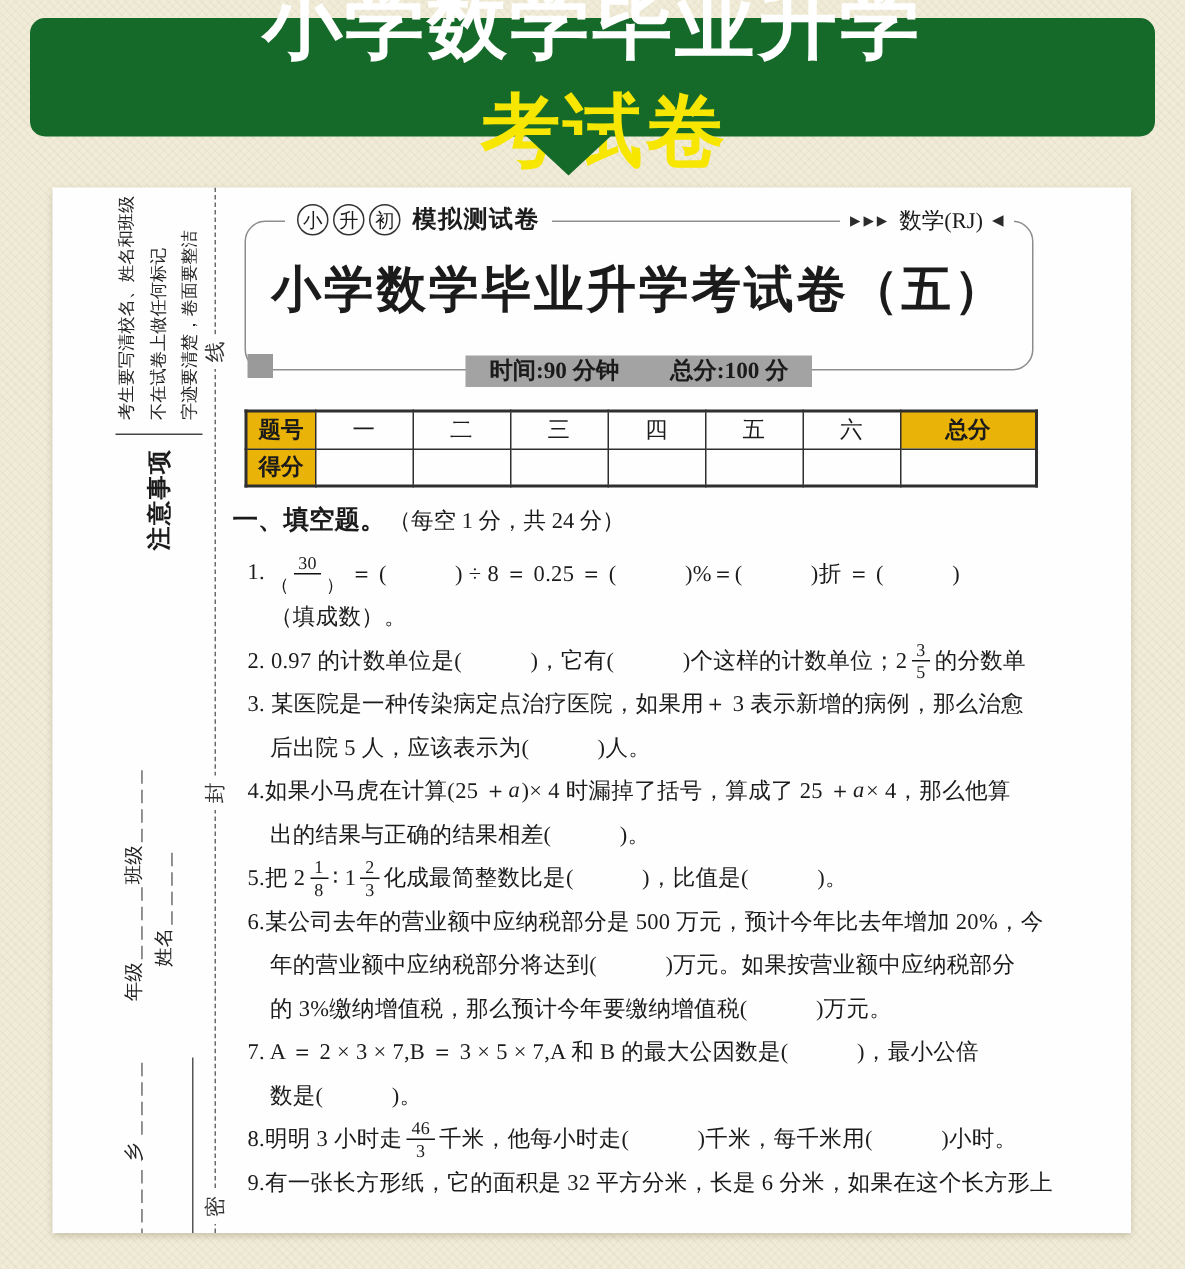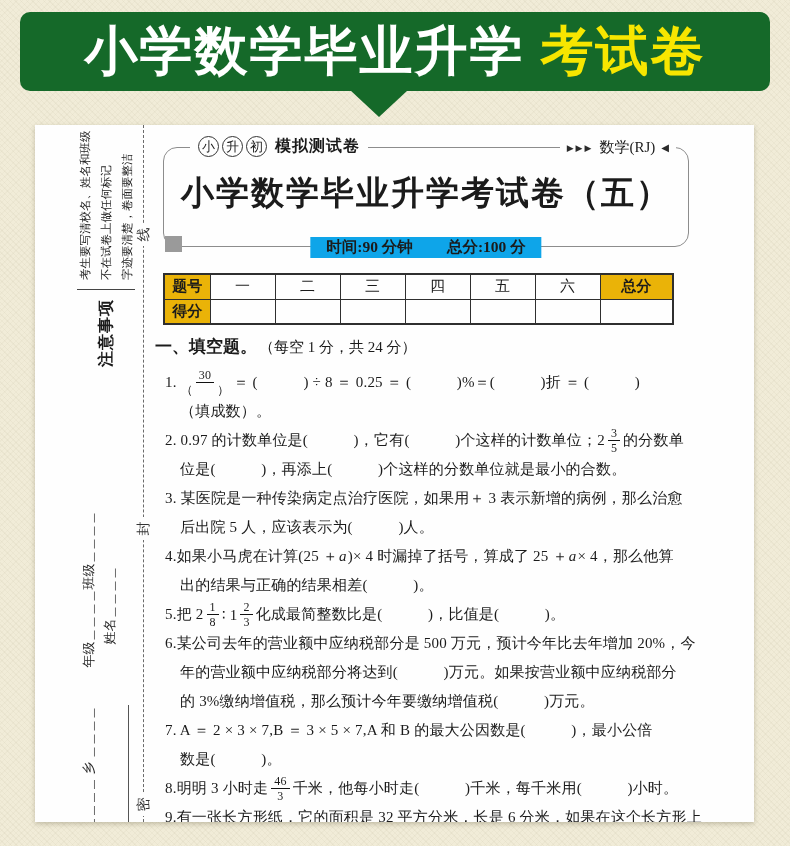--- a/index.html
+++ b/index.html
@@ -13,21 +13,21 @@
     font-family:"Liberation Serif","DejaVu Serif",serif;
     color:#1b1b1b;
   }
 
   
   .banner {
     position:absolute; left:20px; top:12px; width:750px; height:79px;
     background:#156929; border-radius:10px;
     display:flex; align-items:center; justify-content:center;
     font-family:"Liberation Sans","DejaVu Sans",sans-serif; font-weight:900;
-    letter-spacing:2px; white-space:nowrap;
+    letter-spacing:2px; white-space:nowrap;flex-direction:column;
   }
   .banner .t-main { color:#ffffff; font-size:53px; }
   .banner .t-accent { color:#f7e600; font-size:53px; margin-left:16px; }
   .banner-pointer {
     position:absolute; left:350px; top:90px; width:0; height:0;
     border-left:29px solid transparent; border-right:29px solid transparent;
     border-top:27px solid #156929;
   }
 
   
@@ -86,34 +86,34 @@
     display:flex; align-items:center; gap:6px; white-space:nowrap; font-size:15px;
   }
   .tri-arrows { font-size:9px; letter-spacing:2px; color:#2b2b2b; }
   .back-arrow { font-size:10px; color:#2b2b2b; }
   .exam-title {
     margin-top:23px; text-align:center; font-weight:bold; font-size:33px;
     letter-spacing:2px; white-space:nowrap;
   }
   .hdr-bottom-label {
     position:absolute; bottom:-12px; left:50%; transform:translateX(-50%);
-    background:#0ea5e9; padding:0 16px; font-weight:bold; font-size:15.5px;
+    background:#a3a3a3; padding:0 16px; font-weight:bold; font-size:15.5px;
     white-space:nowrap; display:flex; gap:34px;justify-content:center;
   }
   .hdr-square { position:absolute; left:1px; bottom:-6px; width:17px; height:16px; background:#9a9a9a; }
 
   
   .score-table { position:absolute; left:128px; top:148px; border-collapse:collapse; }
   .score-table td {
     border:1px solid #2f2f2f; height:25px; text-align:center;
     font-size:15px; padding:0;
   }
   .score-table { border:2px solid #2f2f2f; }
   .score-table .gray { background:#eab308; font-family:"Liberation Sans",sans-serif; font-weight:bold; }
-  .w-label{width:46px;} .w-num{width:65px;} .w-total{width:73px;}
+  .w-label{width:46px;} .w-num{width:65px;} .w-total{width:91px;}
 
   
   .section-head { position:absolute; left:120px; top:210px; white-space:nowrap; }
   .sec-bold { font-family:"Liberation Sans",sans-serif; font-weight:bold; font-size:17px; }
   .sec-note { font-size:15px; margin-left:2px;font-family:Liberation Serif, serif; }
 
   
   .questions { position:absolute; left:130px; top:243px; width:566px; }
   .q-line { height:29px; display:flex; align-items:center; white-space:nowrap; font-size:15px; letter-spacing:.2px; }
   .q-line.indent { padding-left:15px; }
@@ -219,23 +219,20 @@
       <div class="q-line">
         <span>2. 0.97 的计数单位是(　　　)，它有(　　　)个这样的计数单位；2</span>
         <span class="frac">
           <span class="fstack">
             <span class="fn">3</span>
             <span class="fd">5</span>
           </span>
         </span>
         <span>的分数单</span>
       </div>
-      <div class="q-line indent">
-        <span>位是(　　　)，再添上(　　　)个这样的分数单位就是最小的合数。</span>
-      </div>
       <div class="q-line">
         <span>3. 某医院是一种传染病定点治疗医院，如果用＋ 3 表示新增的病例，那么治愈</span>
       </div>
       <div class="q-line indent">
         <span>后出院 5 人，应该表示为(　　　)人。</span>
       </div>
       <div class="q-line">
         <span>4.如果小马虎在计算(25 ＋ </span>
         <span class="var">a</span>
         <span>)× 4 时漏掉了括号，算成了 25 ＋ </span>

